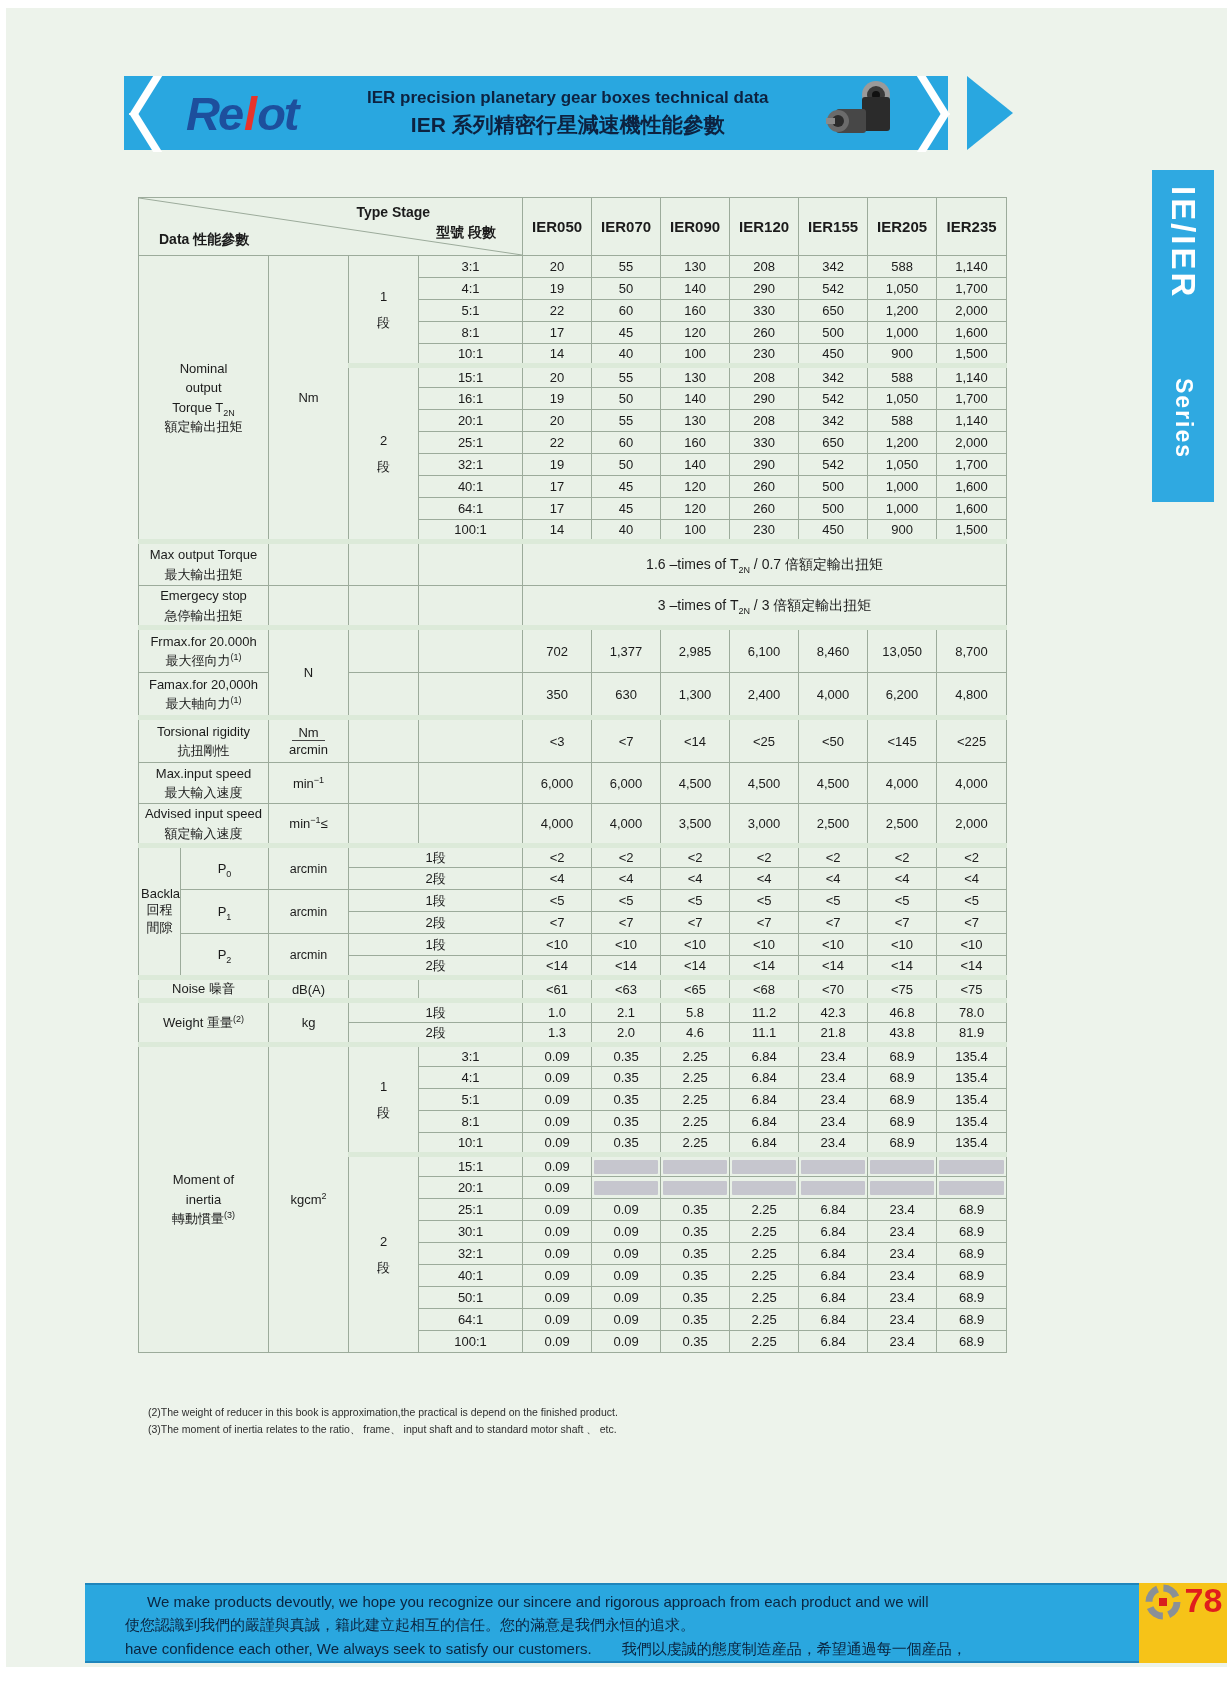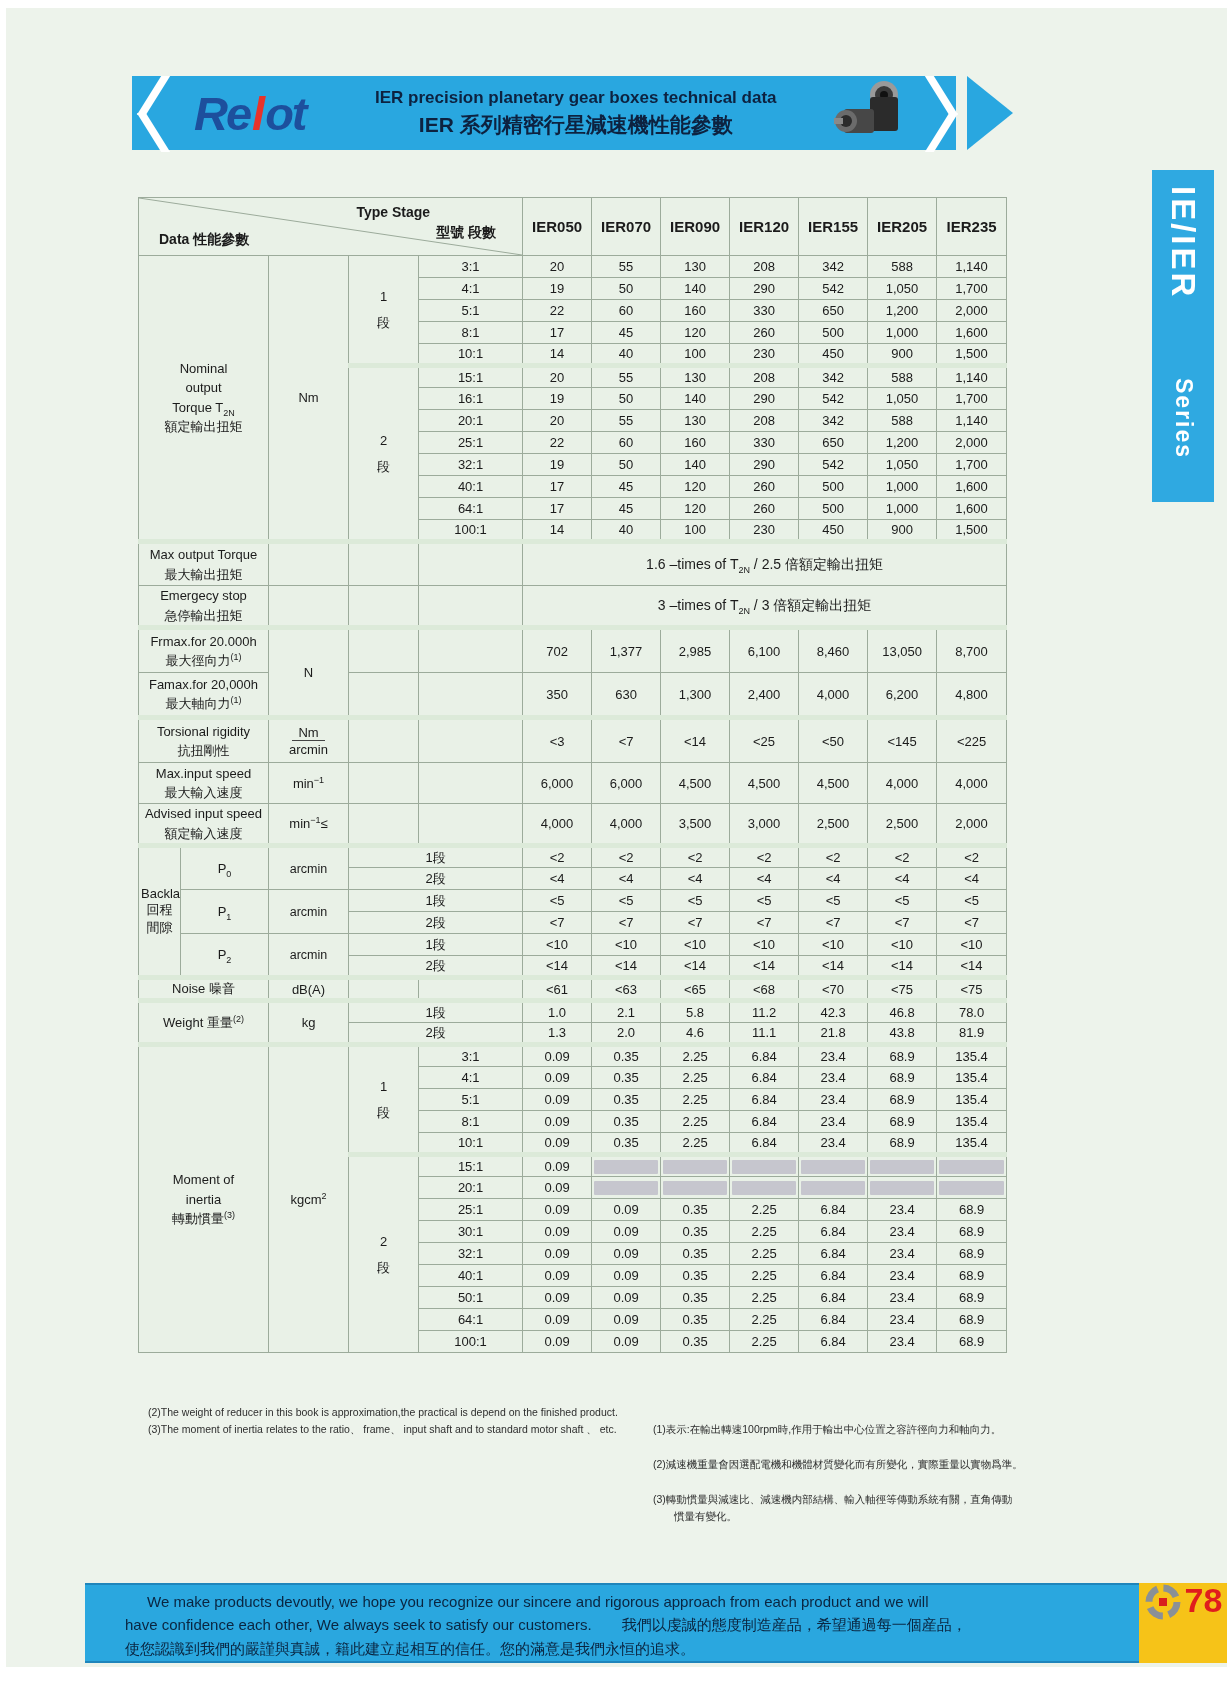--- a/index.html
+++ b/index.html
@@ -1,21 +1,21 @@
 <!DOCTYPE html>
 <html><head>
 <meta charset="utf-8">
 <style>
   html,body{margin:0;padding:0;}
   body{width:1227px;height:1681px;background:#ffffff;position:relative;
        font-family:"Liberation Sans","DejaVu Sans",sans-serif;}
   .page{position:absolute;left:6px;top:8px;width:1221px;height:1659px;background:#edf3eb;}
 
   
-  .banner{position:absolute;left:126px;top:68px;width:824px;height:74px;background:#29a7e0;
+  .banner{position:absolute;left:118px;top:68px;width:824px;height:74px;background:#29a7e0;
           display:flex;align-items:center;}
   .tip{position:absolute;left:961px;top:68px;width:46px;height:74px;background:#29a7e0;
        clip-path:polygon(0 0,100% 50%,0 100%);}
   .chev{position:absolute;width:9px;height:39px;background:#ffffff;}
   .chevL1{left:17px;top:0;transform:skewX(-32deg);}
   .chevL2{left:17px;top:37px;transform:skewX(32deg);}
   .chevR1{right:10px;top:0;transform:skewX(32deg);}
   .chevR2{right:10px;top:37px;transform:skewX(-32deg);}
   .brand{margin-left:62px;font-style:italic;font-weight:bold;font-size:47px;color:#1d4f9d;
          letter-spacing:-2px;line-height:1;}
@@ -285,21 +285,21 @@
           <td>1,500</td>
         </tr>
         <tr class="band t44">
           <td colspan="2" class="lbl">
             <div>Max output Torque</div>
             <div>最大輸出扭矩</div>
           </td>
           <td></td>
           <td></td>
           <td></td>
-          <td colspan="7" class="merged"><span>1.6 –times of T</span><sub>2N</sub><span> / 2.5 倍額定輸出扭矩</span></td>
+          <td colspan="7" class="merged"><span>1.6 –times of T</span><sub>2N</sub><span> / 0.7 倍額定輸出扭矩</span></td>
         </tr>
         <tr class="t42">
           <td colspan="2" class="lbl">
             <div>Emergecy stop</div>
             <div>急停輸出扭矩</div>
           </td>
           <td></td>
           <td></td>
           <td></td>
           <td colspan="7" class="merged"><span>3 –times of T</span><sub>2N</sub><span> / 3 倍額定輸出扭矩</span></td>
@@ -664,33 +664,27 @@
           <td>68.9</td>
         </tr>
       </tbody>
     </table>
 
   <div class="footnotes">
     <div class="fn-en">
       <div>(2)The weight of reducer in this book is approximation,the practical is depend on the finished product.</div>
       <div>(3)The moment of inertia relates to the ratio、 frame、 input shaft and to standard motor shaft 、 etc.</div>
     </div>
-    <div class="fn-zh">
-      <div>(1)表示:在輸出轉速100rpm時,作用于輸出中心位置之容許徑向力和軸向力。</div>
-      <div>(2)減速機重量會因選配電機和機體材質變化而有所變化，實際重量以實物爲準。</div>
-      <div style="white-space:pre-line">(3)轉動慣量與減速比、減速機内部結構、輸入軸徑等傳動系統有關，直角傳動
-　　慣量有變化。</div>
-    </div>
   </div>
 
   <div class="footer">
     <div class="f-blue">
       <div class="l1">We make products devoutly, we hope you recognize our sincere and rigorous approach from each product and we will</div>
+      <div>使您認識到我們的嚴謹與真誠，籍此建立起相互的信任。您的滿意是我們永恒的追求。</div>
       <div>have confidence each other, We always seek to satisfy our customers.　　我們以虔誠的態度制造産品，希望通過每一個産品，</div>
-      <div>使您認識到我們的嚴謹與真誠，籍此建立起相互的信任。您的滿意是我們永恒的追求。</div>
     </div>
     <div class="f-yellow">
       <svg width="38" height="38" viewBox="0 0 38 38">
         <circle cx="19" cy="19" r="14" fill="none" stroke="#8a9096" stroke-width="7" stroke-dasharray="16 6"></circle>
         <rect x="15" y="15" width="8" height="8" fill="#d81e1e"></rect>
       </svg>
       <span class="pg">78</span>
     </div>
   </div>
 

